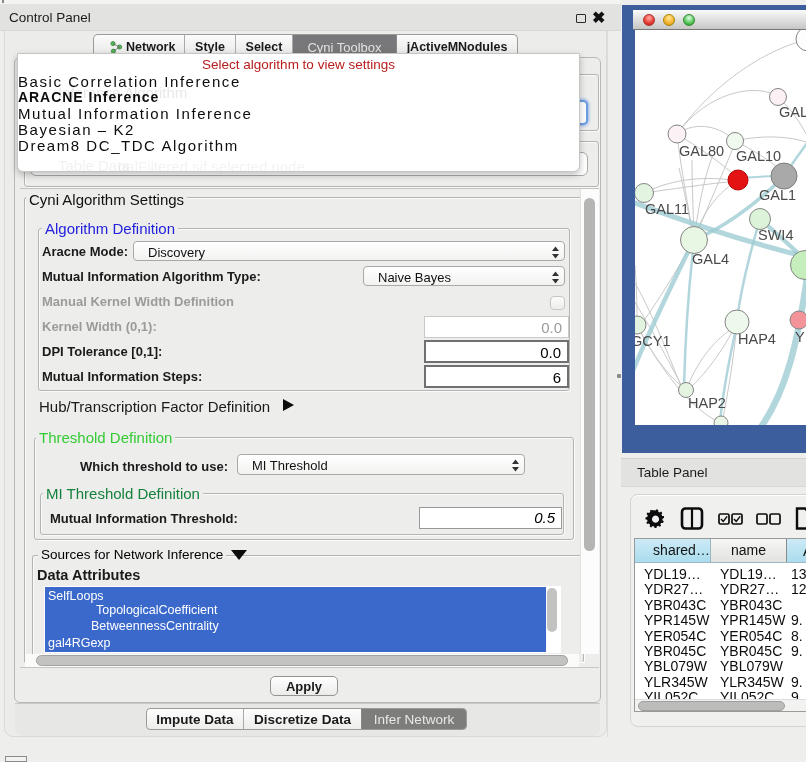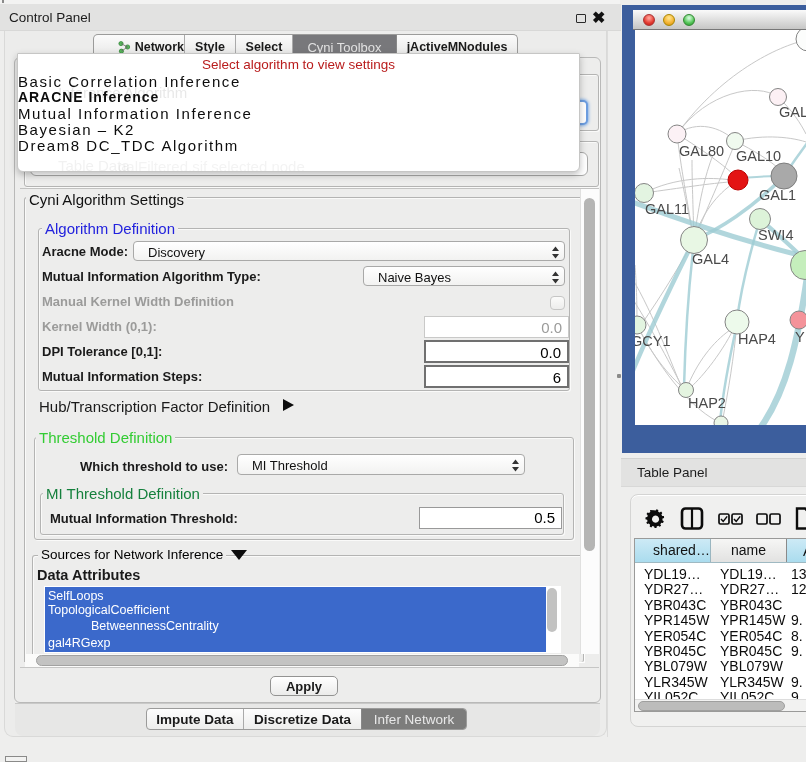--- a/index.html
+++ b/index.html
@@ -29,21 +29,21 @@
 <div class="abs" style="left:4px;top:31px;width:603px;height:706px;background:#ececeb;border:1px solid #d9d9d8;border-top:none;border-radius:0 0 9px 9px;"></div>
 
 <div class="abs" style="left:14px;top:57px;width:587px;height:646px;background:#ededec;border:1px solid #b9b9b8;border-radius:6px;"></div>
 
 <div class="groupbox" style="left:24px;top:74px;width:575px;height:57px;"></div>
 <div class="abs" style="left:30px;top:100px;width:558px;height:25px;background:#fff;border:2px solid #6d9ee0;border-radius:5px;box-shadow:0 0 3px 1px #8ab4e8;"></div>
 <div class="groupbox" style="left:24px;top:141px;width:575px;height:46px;"></div>
 <div class="abs" style="left:30px;top:152px;width:558px;height:24px;background:#fff;border:1px solid #a9a9a8;border-radius:6px;"></div>
 
 <div class="abs" style="left:93px;top:34px;height:23px;display:flex;border:1px solid #9b9b9a;border-bottom:none;border-radius:5px 5px 0 0;overflow:hidden;background:linear-gradient(#fbfbfb,#e7e7e6);font-size:12.5px;font-weight:bold;color:#1a1a1a;">
-  <div style="width:91px;padding-top:5px;text-align:right;padding-left:7px;border-right:1px solid #aaa;"><svg width="13" height="13" viewBox="0 0 13 13" style="vertical-align:-2.5px">
+  <div style="width:91px;padding-top:5px;text-align:center;padding-left:7px;border-right:1px solid #aaa;"><svg width="13" height="13" viewBox="0 0 13 13" style="vertical-align:-2.5px">
         <circle cx="3" cy="2.6" r="2.1" fill="#55b85a" stroke="#2e7d32" stroke-width=".7"></circle>
         <circle cx="9.6" cy="6" r="2.1" fill="#55b85a" stroke="#2e7d32" stroke-width=".7"></circle>
         <circle cx="3.4" cy="10.2" r="2.1" fill="#55b85a" stroke="#2e7d32" stroke-width=".7"></circle>
         <path d="M3 2.6 L9.6 6 L3.4 10.2" fill="none" stroke="#666" stroke-width=".8"></path>
       </svg> Network</div>
   <div style="width:51px;padding-top:5px;text-align:center;border-right:1px solid #aaa;">Style</div>
   <div style="width:57px;padding-top:5px;text-align:center;border-right:1px solid #aaa;">Select</div>
   <div style="width:104px;padding-top:5px;text-align:center;border-right:1px solid #888;background:#78787b;color:#e2e2e2;font-weight:normal;font-size:13px;">Cyni Toolbox</div>
   <div style="width:120px;padding-top:5px;text-align:center;">jActiveMNodules</div>
 </div>
@@ -102,32 +102,32 @@
     <svg class="arrows" width="7" height="13">
       <path d="M0,5 L3.5,0.5 L7,5 Z M0,8 L3.5,12.5 L7,8 Z" fill="#333"></path>
     </svg>
   </div>
 
 <div class="groupbox" style="left:40px;top:493px;width:524px;height:42px;"></div>
 <div class="grouplab" style="left:43px;top:485px;color:#15803d;">MI Threshold Definition</div>
 
 <div class="lbl" style="left:50px;top:511px;">Mutual Information Threshold:</div>
 <div class="tfield" style="left:419px;top:507px;width:143px;height:22px;border:1px solid #999;">
-    <span style="top:1px;">0.5</span>
+    <span style="top:1px;font-style:italic;">0.5</span>
   </div>
 
 <div class="groupbox" style="left:32px;top:555px;width:552px;height:107px;border-bottom:none;"></div>
 <div class="grouplab" style="left:38px;top:547px;font-size:13.5px;">Sources for Network Inference</div>
 <div class="abs" style="left:231px;top:550px;width:0;height:0;border-top:10px solid #0c0c0c;border-left:8px solid transparent;border-right:8px solid transparent;"></div>
 <div class="lbl" style="left:37px;top:567px;font-size:14.5px;">Data Attributes</div>
 
 <div class="abs" style="left:44px;top:586px;width:517px;height:67px;background:#fff;">
   <div class="abs" style="left:1px;top:1px;width:501px;height:65px;background:#3b69cb;color:#fff;font-size:12.5px;">
     <div style="padding:1.5px 0 0 3px;height:16.2px;">SelfLoops</div>
-    <div style="padding:0 0 0 3px;height:16.2px;">TopologicalCoefficient</div>
+    <div style="padding:0 0 0 3px;height:16.2px;margin-left:48px;">TopologicalCoefficient</div>
     <div style="padding:0 0 0 3px;height:16.2px;margin-left:43px;">BetweennessCentrality</div>
     <div style="padding:0 0 0 3px;height:16.2px;">gal4RGexp</div>
   </div>
   <div class="abs" style="left:503px;top:2px;width:10px;height:44px;background:#c2c2c1;border-radius:5px;"></div>
 </div>
 
 <div class="abs" style="left:25px;top:654px;width:554px;height:13px;background:#fbfbfa;">
   <div class="abs" style="left:11px;top:1px;width:532px;height:11px;background:#c3c3c2;border:1px solid #a2a2a1;border-radius:6px;"></div>
 </div>
 

